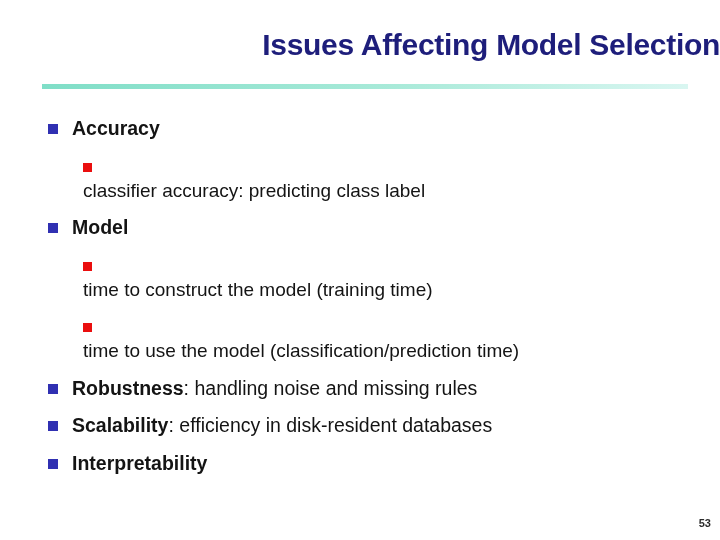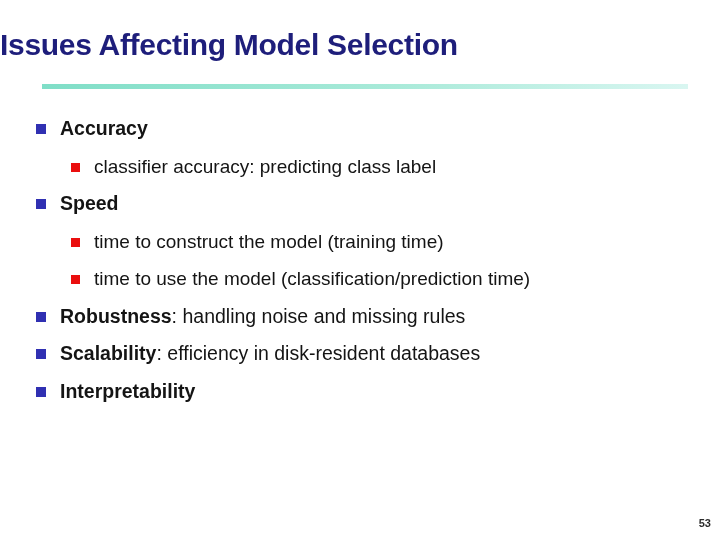--- a/index.html
+++ b/index.html
@@ -6,46 +6,46 @@
   .slide {
     position: relative;
     width: 720px; height: 540px;
     background: var(--background, #ffffff);
     font-family: "Liberation Sans", sans-serif;
     overflow: hidden;
     margin: 0 auto;
   }
   .title {
     padding-top: 28px;
-    text-align: left;
+    text-align: right;
     font-weight: bold;
     font-size: 30px;
     letter-spacing: -0.3px;
     color: var(--title-text, #1e1e7b);
   }
   .rule {
     position: absolute;
     top: 84px; left: 42px; width: 646px; height: 5px;
     background: linear-gradient(to right,
       var(--rule-left, #7fdec7),
       var(--rule-mid, #a9ead9) 55%,
       var(--rule-right, #d9f6f1));
   }
   .content {
     position: absolute;
-    top: 110px; left: 36px; right: 24px;
+    top: 110px; left: 48px; right: 24px;
   }
   .row {
     display: flex;
     align-items: flex-start;
     line-height: 37.5px;
     font-size: 19.5px;
     color: var(--body-text, #141414);
   }
-  .row.l2 { margin-left: 35px; font-size: 19px; }
+  .row.l2 { margin-left: 35px; font-size: 19px; flex-direction: column; }
   .row .lead { font-weight: bold; }
   .sq { flex: 0 0 auto; display: inline-block; }
   .sq1 {
     width: 10px; height: 10px;
     margin: 14px 14px 0 0;
     background: var(--bullet-l1, #3030b2);
   }
   .sq2 {
     width: 9px; height: 9px;
     margin: 15px 14px 0 0;
@@ -77,21 +77,21 @@
       <div class="txt"><span class="lead">Accuracy</span><span class="rest"></span></div>
     </div>
 
     <div class="row l2">
       <span class="sq sq2"></span>
       <div class="txt"><span class="rest">classifier accuracy: predicting class label</span></div>
     </div>
 
     <div class="row l1">
       <span class="sq sq1"></span>
-      <div class="txt"><span class="lead">Speed</span><span class="rest"></span></div>
+      <div class="txt"><span class="lead">Model</span><span class="rest"></span></div>
     </div>
 
     <div class="row l2">
       <span class="sq sq2"></span>
       <div class="txt"><span class="rest">time to construct the model (training time)</span></div>
     </div>
 
     <div class="row l2">
       <span class="sq sq2"></span>
       <div class="txt"><span class="rest">time to use the model (classification/prediction time)</span></div>

